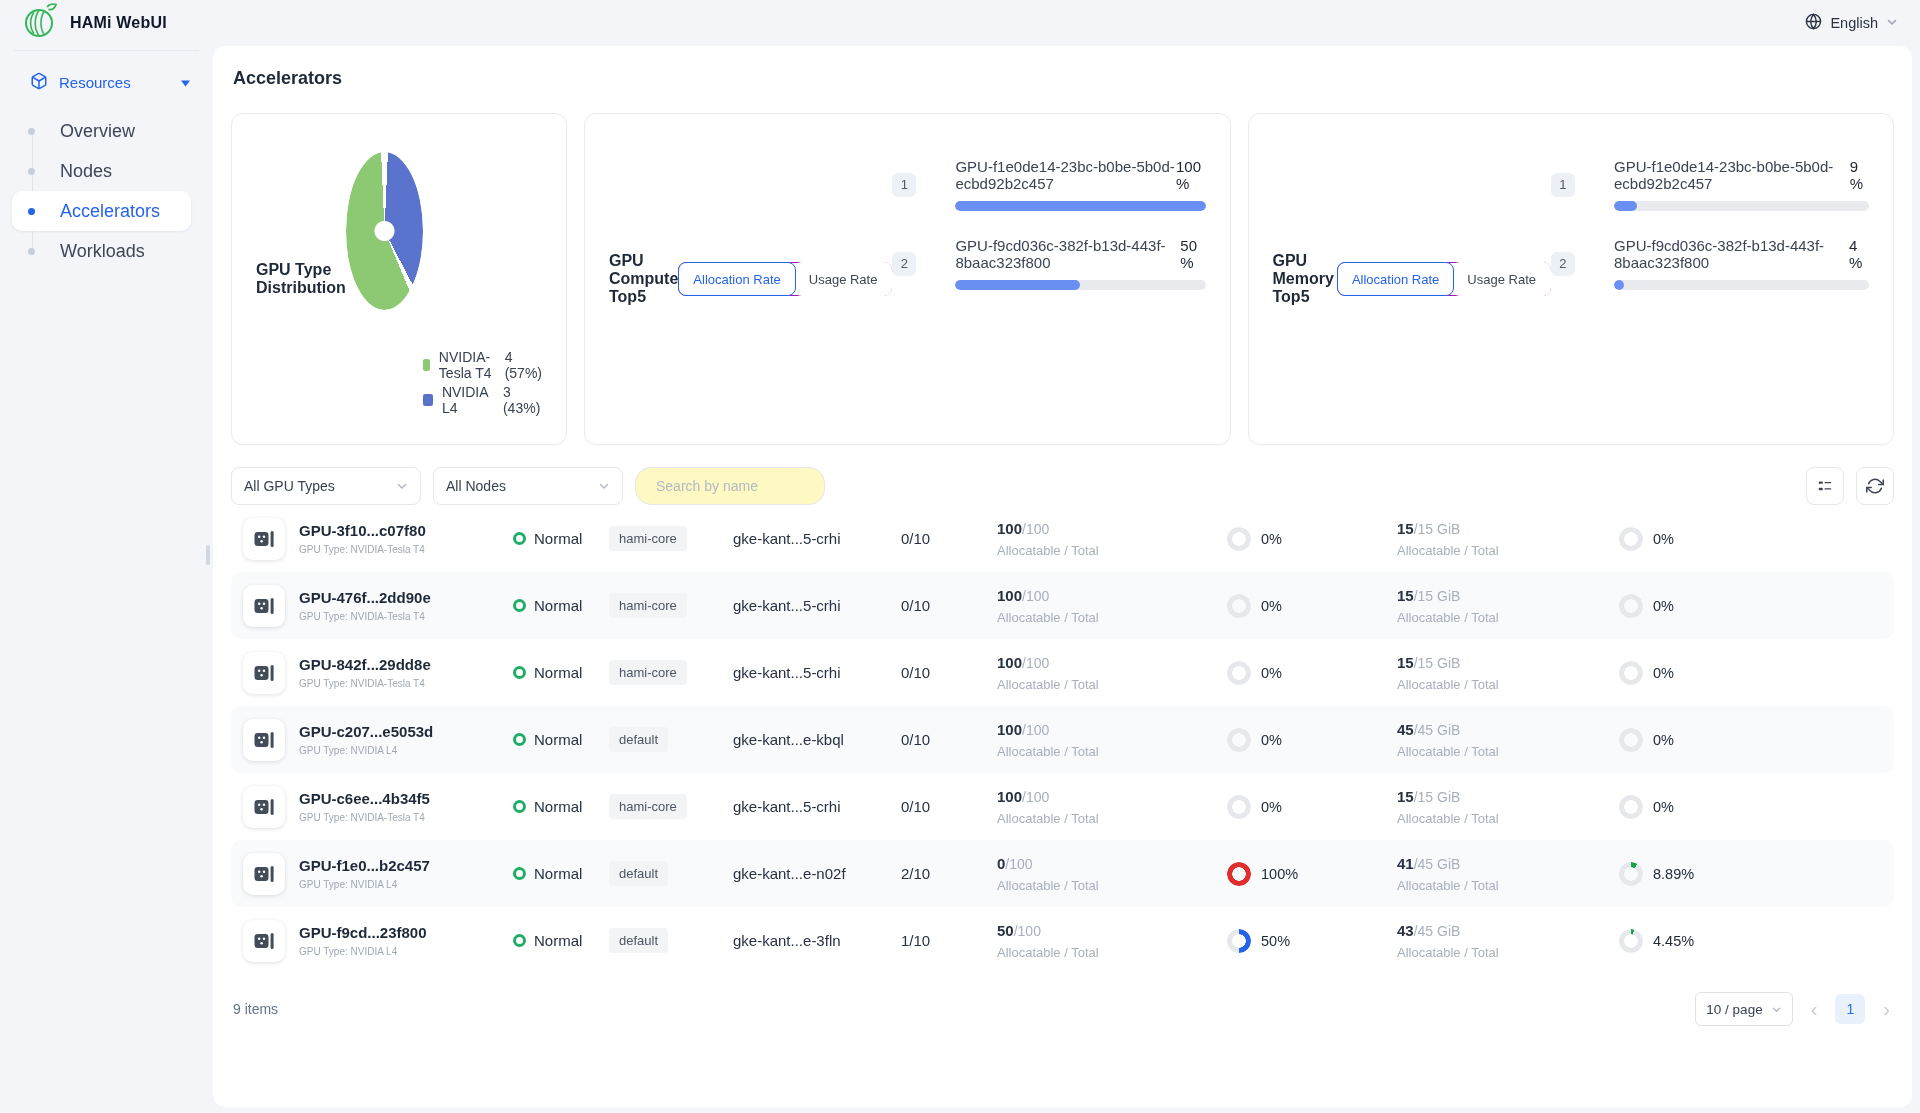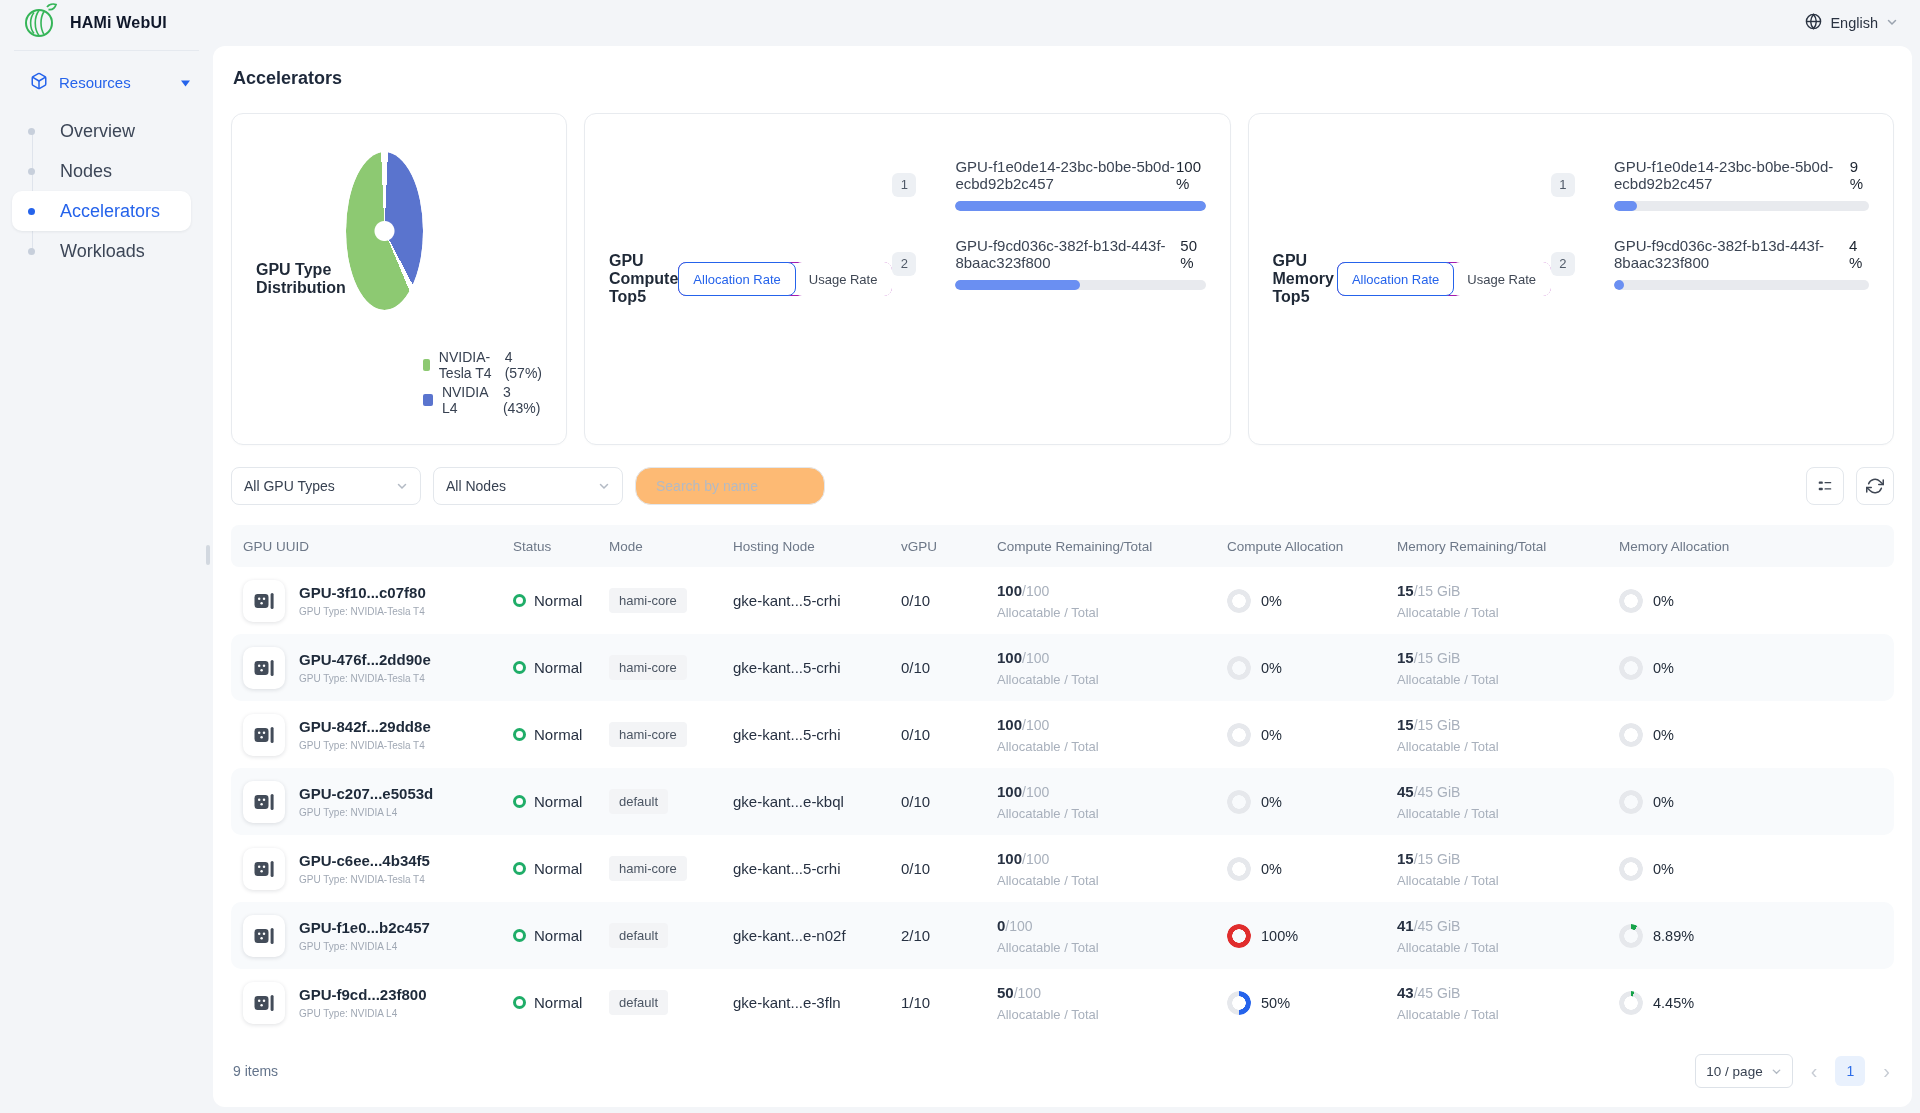--- a/index.html
+++ b/index.html
@@ -54,21 +54,21 @@
   .rank { width:24px; height:24px; border-radius:6px; background:#edf0f4; color:#505a68; font-size:13px; display:flex; align-items:center; justify-content:center; flex:none; }
   .t5body { flex:1;margin-left:23px; }
   .t5top { display:flex; justify-content:space-between; font-size:15px; color:#3b4453; margin-bottom:9px; }
   .t5val { color:#1c2430; }
   .bar { height:10px; border-radius:5px; background:#e8eaee; overflow:hidden; }
   .bar > i { display:block; height:100%; border-radius:5px; }
 
   
   .filters { display:flex; align-items:center; gap:12px; margin-top:22px; }
   .selectbox { width:190px; height:38px; border:1px solid #e3e7ec; border-radius:8px; background:#fff; display:flex; align-items:center; justify-content:space-between; padding:0 12px; font-size:14px; color:#374151; cursor:pointer; }
-  .searchbox { width:190px; height:38px; border:1px solid #e3e7ec; border-radius:16px; background:#fdba74; display:flex; align-items:center; gap:8px; padding:0 12px; }
+  .searchbox { width:190px; height:38px; border:1px solid #e3e7ec; border-radius:16px; background:#fef9c3; display:flex; align-items:center; gap:8px; padding:0 12px; }
   .searchbox input { border:none; outline:none; flex:1; font-size:14px; color:#374151; font-family:inherit; background:transparent; }
   .searchbox input::placeholder { color:#b3bac4; }
   .f-spacer { flex:1; }
   .icon-btn { width:38px; height:38px; border:1px solid #e3e7ec; border-radius:8px; background:#fff; display:flex; align-items:center; justify-content:center; cursor:pointer; }
 
   
   .tgrid { display:grid; grid-template-columns:272px 96px 124px 168px 96px 230px 170px 222px 1fr; align-items:center; }
   .thead { margin-top:20px; height:42px; background:#f7f9fb; border-radius:8px; color:#6d7888; font-size:13.5px; }
   .th { padding:0 10px; }
   .th:first-child { padding-left:12px; }
@@ -304,31 +304,20 @@
       </div>
       <div class="icon-btn">
         <svg width="18" height="18" viewBox="0 0 24 24" fill="none" stroke="#3f4754" stroke-width="2" stroke-linecap="round" stroke-linejoin="round">
           <polyline points="23 4 23 10 17 10"></polyline>
             <polyline points="1 20 1 14 7 14"></polyline>
           <path d="M3.51 9a9 9 0 0 1 14.85-3.36L23 10M1 14l4.64 4.36A9 9 0 0 0 20.49 15"></path>
         </svg>
       </div>
     </div>
 
-    <div class="thead tgrid" id="table-head">
-        <div class="th">GPU UUID</div>
-        <div class="th">Status</div>
-        <div class="th">Mode</div>
-        <div class="th">Hosting Node</div>
-        <div class="th">vGPU</div>
-        <div class="th">Compute Remaining/Total</div>
-        <div class="th">Compute Allocation</div>
-        <div class="th">Memory Remaining/Total</div>
-        <div class="th">Memory Allocation</div>
-      </div>
     <div id="table-body">
   <div class="trow tgrid">
     <div class="td cell-uuid">
       <span class="gpu-iconbox">
         <svg width="24" height="24" viewBox="0 0 24 24">
           <rect x="2.5" y="5" width="14" height="14" rx="3.2" fill="#434c59"></rect>
           <circle cx="7.2" cy="9.8" r="1.25" fill="#fff"></circle>
                 <circle cx="12" cy="9.8" r="1.25" fill="#fff"></circle>
                 <circle cx="9.6" cy="14.2" r="1.25" fill="#fff"></circle>
           <rect x="18.6" y="4" width="3" height="16" rx="1.5" fill="#434c59"></rect>

